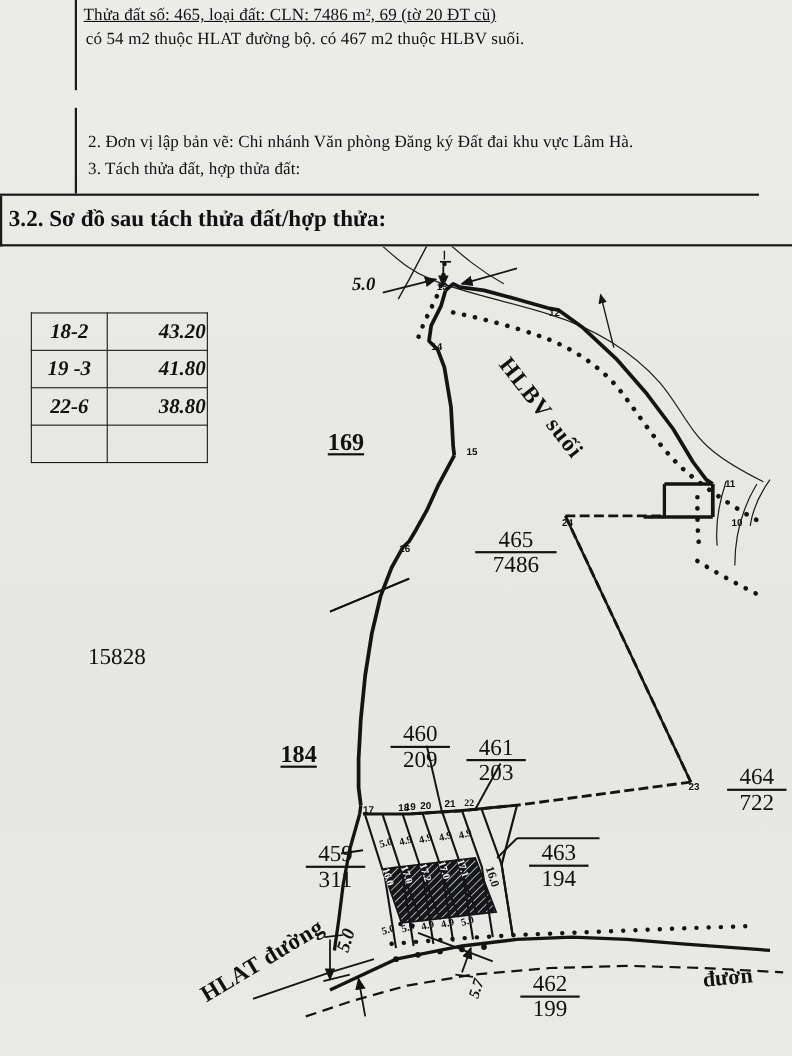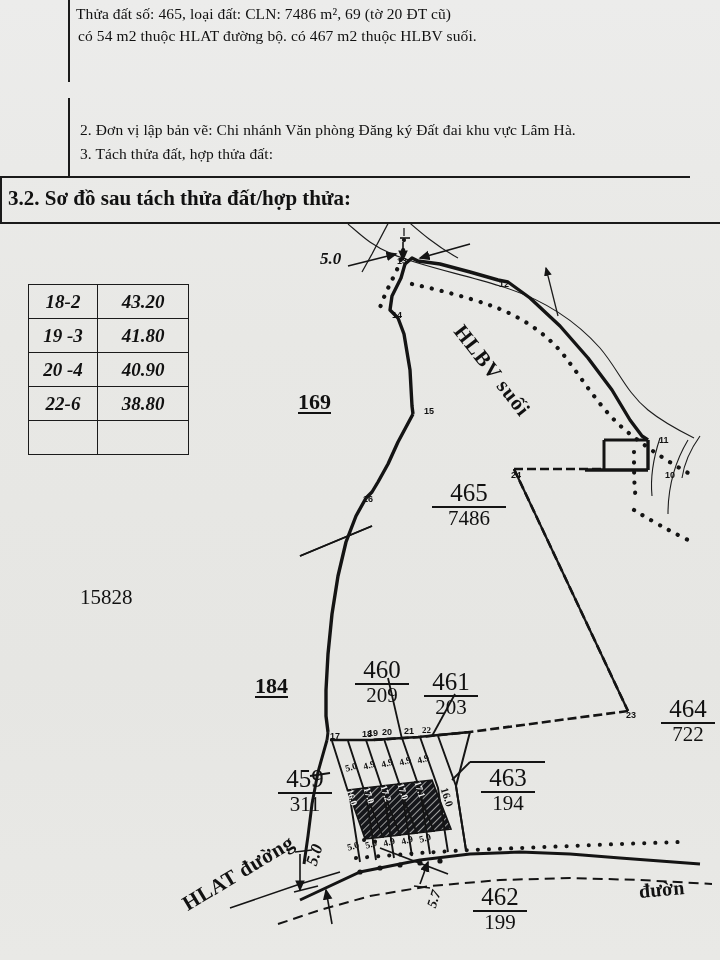--- a/index.html
+++ b/index.html
@@ -18,21 +18,21 @@
       linear-gradient(180deg,#ececeb 0%,#e8e8e5 35%,#e6e6e3 70%,#e9e9e6 100%);
   }
   
   .hdr{
     position:absolute;
     font-size:15.5px;
     line-height:1.42;
     letter-spacing:.1px;
     white-space:nowrap;
   }
-  #hdr-line1{left:76px;top:3px;}
+  #hdr-line1{left:76px;top:3px;text-decoration:underline;}
   #hdr-line2{left:78px;top:25px;}
   #hdr-line3{left:80px;top:119px;}
   #hdr-line4{left:80px;top:143px;}
 
   .vrule{position:absolute;background:#1a1a1a;}
   #vrule-top{left:68px;top:0px;width:2px;height:82px;}
   #vrule-mid{left:68px;top:98px;width:2px;height:78px;}
   #hrule-1{left:0px;top:176px;width:690px;height:2px;}
   #hrule-2{left:0px;top:222px;width:720px;height:2px;}
   #vrule-title{left:0px;top:178px;width:2px;height:46px;}
@@ -51,30 +51,30 @@
   #coord-table td{
     border:1.6px solid #1b1b1b;
     font-style:italic;
     font-weight:700;
     font-size:19px;
     text-align:center;
     height:31px;
     font-family:"Liberation Serif", serif;
   }
   #coord-table td.c1{width:66px;}
-  #coord-table td.c2{width:88px;}
+  #coord-table td.c2{width:88px;text-align:right;}
   #coord-table tr.empty td{height:31px;}
 
   
   #map{position:absolute;left:0;top:224px;width:720px;height:736px;}
 
   
   .mlab{position:absolute;font-family:"Liberation Serif", serif;}
   .frac{ text-align:center; line-height:1.02; }
-  .frac .num{ display:block; font-size:25px; }
+  .frac .num{ display:block; font-size:21px; }
   .frac .den{ display:block; font-size:21px; border-top:2px solid #141414; padding-top:0px;}
   .big-bold{font-size:22px;font-weight:700;text-decoration:underline;text-underline-offset:3px;}
   .plain{font-size:21px;}
   .vtx{position:absolute;font-size:9px;font-weight:700;font-family:"Liberation Sans",sans-serif;}
   .dim{position:absolute;font-size:15px;font-style:italic;font-weight:700;}
   .dimsm{position:absolute;font-size:9.5px;font-weight:700;font-family:"Liberation Serif",serif;}
   .dimsm.white{color:#f2f2f2;}
   .rot{position:absolute;white-space:nowrap;font-weight:700;}
 </style>
 </head>
@@ -98,24 +98,20 @@
 
   <table id="coord-table">
     <tbody>
       <tr>
         <td class="c1">18-2</td>
         <td class="c2">43.20</td>
       </tr>
       <tr>
         <td class="c1">19 -3</td>
         <td class="c2">41.80</td>
-      </tr>
-      <tr>
-        <td class="c1">20 -4</td>
-        <td class="c2">40.90</td>
       </tr>
       <tr>
         <td class="c1">22-6</td>
         <td class="c2">38.80</td>
       </tr>
       <tr class="empty">
         <td class="c1"></td>
         <td class="c2"></td>
       </tr>
     </tbody>

